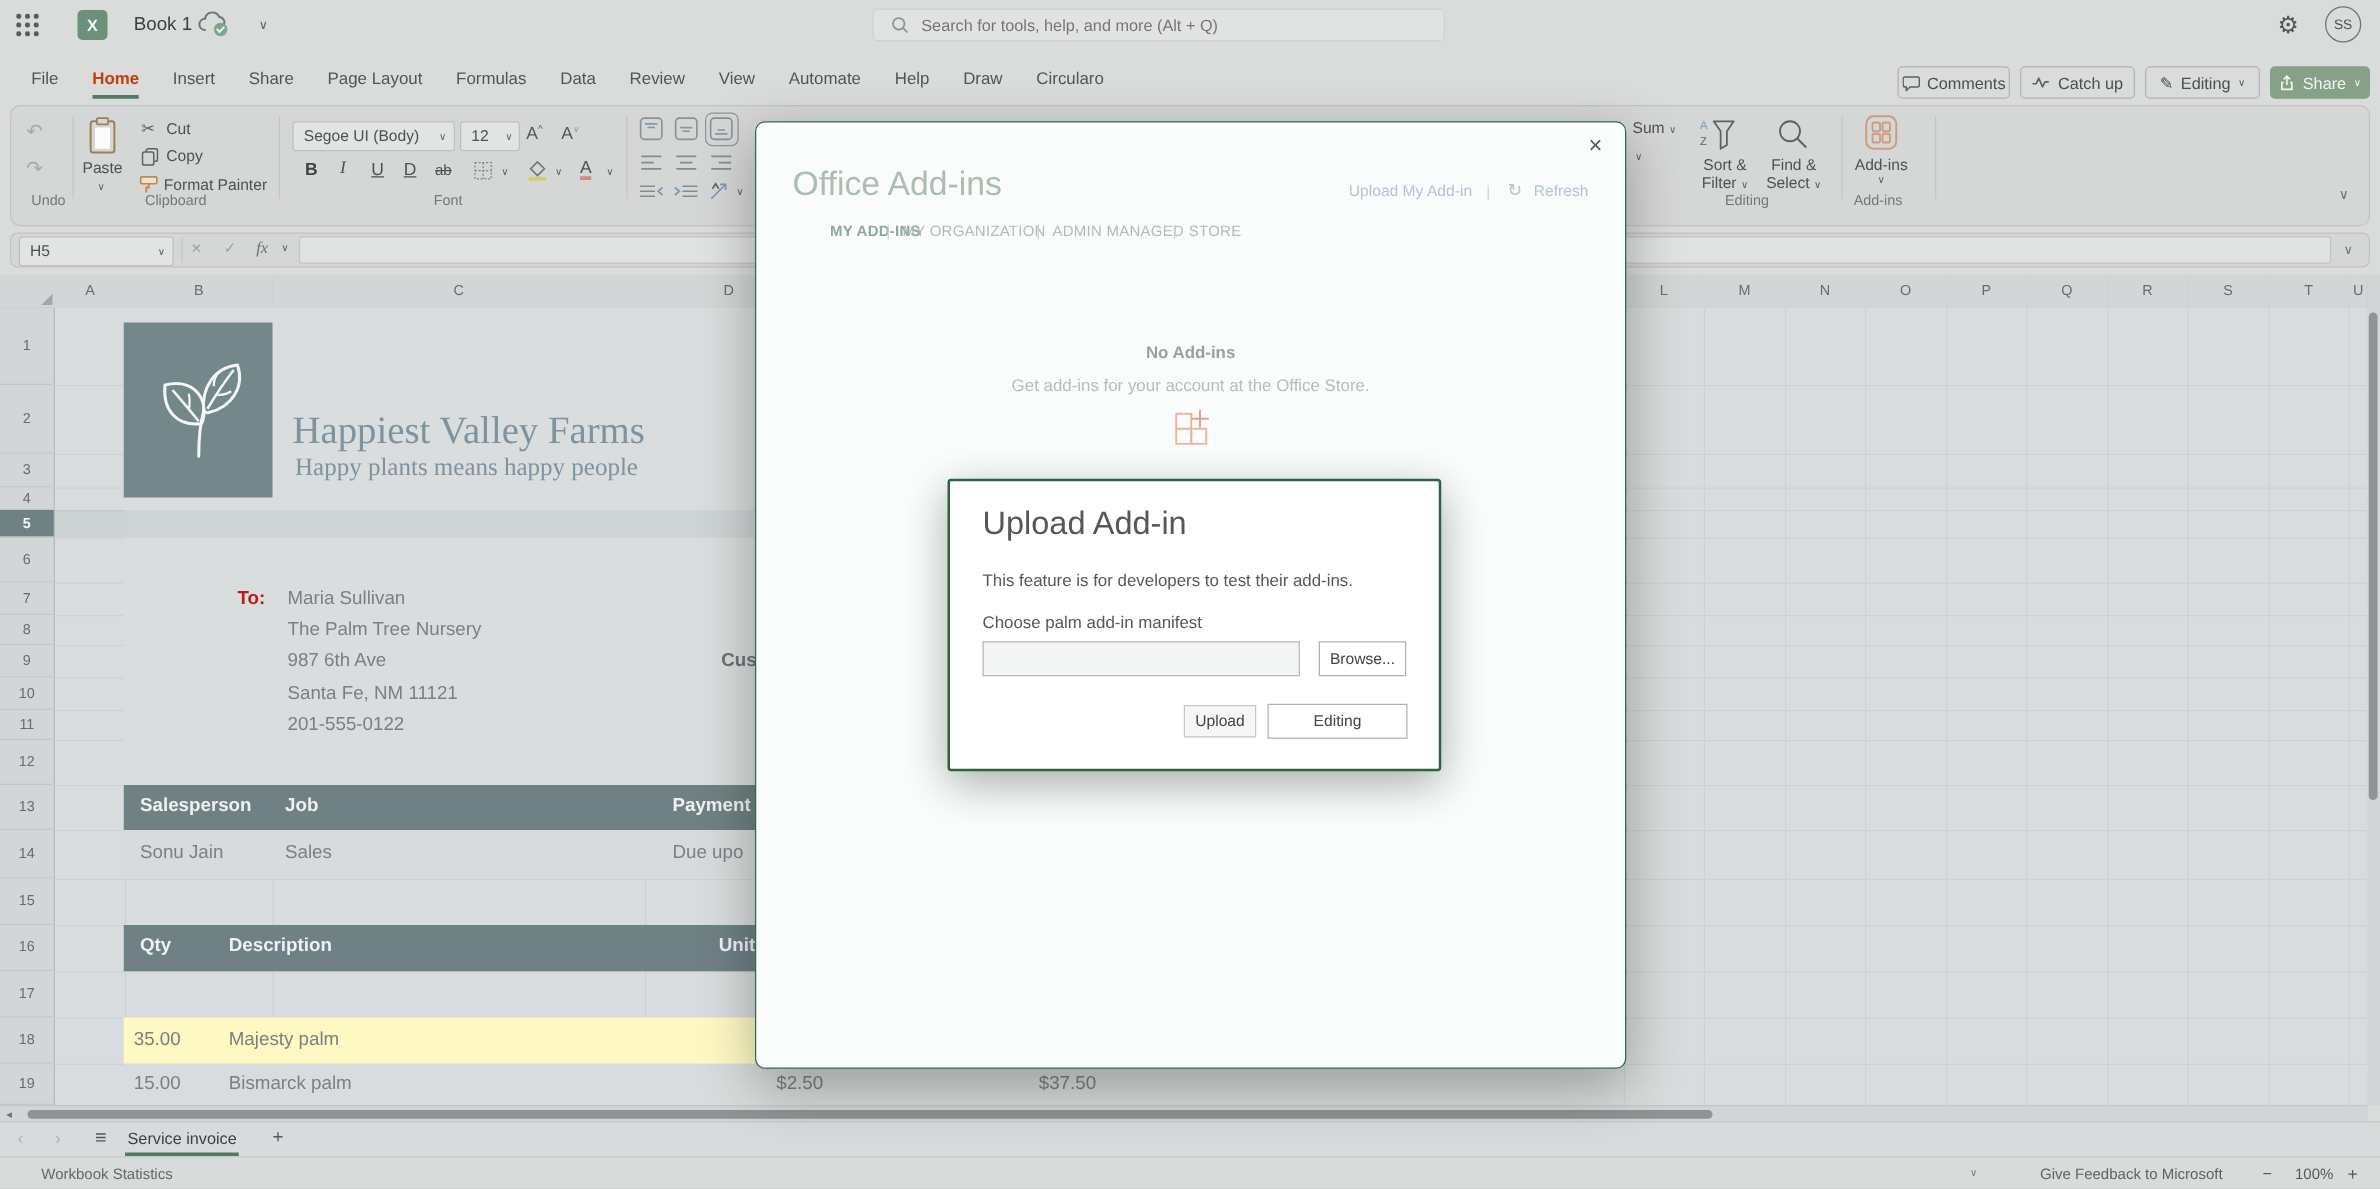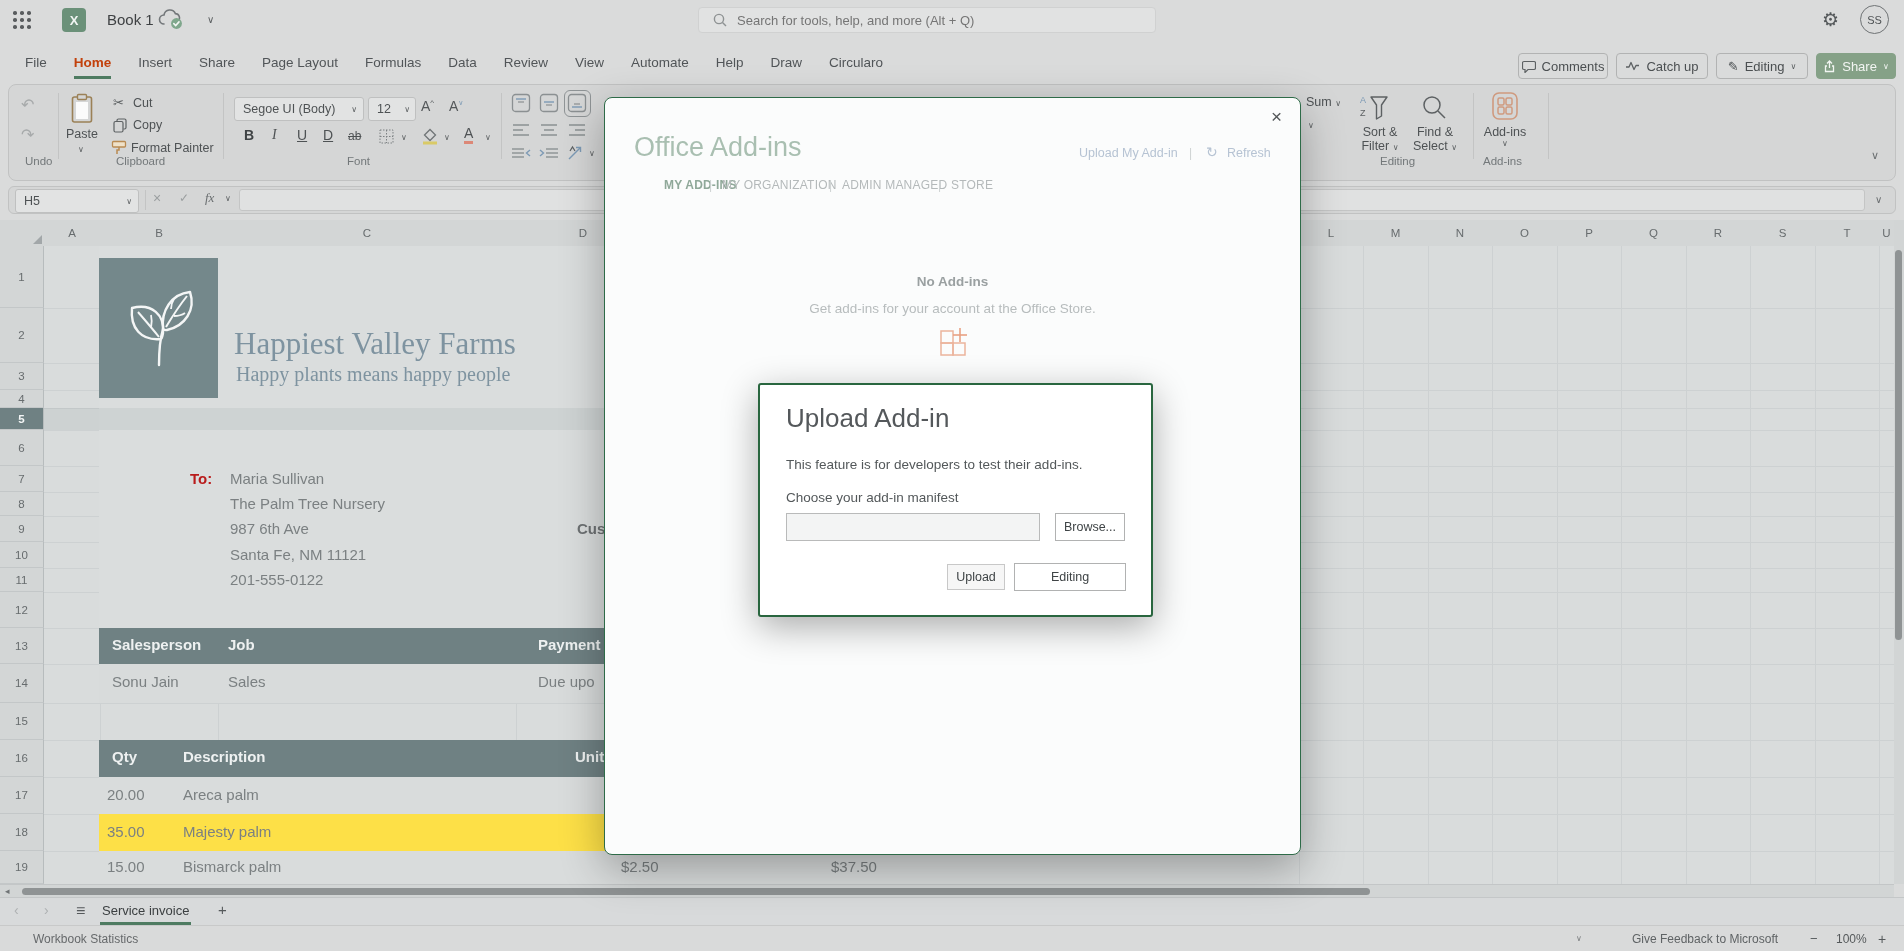--- a/index.html
+++ b/index.html
@@ -383,25 +383,21 @@
       <span style="left:13px;">Sonu Jain</span>
       <span style="left:129px;">Sales</span>
       <span style="left:439px;">Due upo</span>
     </div>
 
     <div class="thead" style="left:55px;top:494px;width:801px;height:37px;">
       <span style="left:13px;">Qty</span>
       <span style="left:84px;">Description</span>
       <span style="left:476px;">Unit</span>
     </div>
-    <div class="trow" style="left:55px;top:531px;width:801px;height:37px;background:#d9dcdc;">
-      <span style="left:8px;">20.00</span>
-      <span style="left:84px;">Areca palm</span>
-    </div>
-    <div class="trow" style="left:55px;top:568px;width:801px;height:37px;background:#fde047;text-align:center;">
+    <div class="trow" style="left:55px;top:568px;width:801px;height:37px;background:#fef9c3;text-align:center;">
       <span style="left:8px;">35.00</span>
       <span style="left:84px;">Majesty palm</span>
     </div>
     <div class="trow" style="left:55px;top:605px;width:801px;height:33px;background:#d9dcdc;">
       <span style="left:8px;top:7px;">15.00</span>
       <span style="left:84px;top:7px;">Bismarck palm</span>
       <span style="left:522px;top:7px;">$2.50</span>
       <span style="left:732px;top:7px;">$37.50</span>
     </div>
   </div>
@@ -456,21 +452,21 @@
       <rect x="19" y="17" width="12" height="12" fill="none" stroke="#ecb49c" stroke-width="1.5"></rect>
       <rect x="7" y="5" width="12" height="12" fill="none" stroke="#ecb49c" stroke-width="1.5"></rect>
       <line x1="26" y1="2" x2="26" y2="16" stroke="#e9a183" stroke-width="1.6"></line>
       <line x1="19" y1="9" x2="33" y2="9" stroke="#e9a183" stroke-width="1.6"></line>
     </svg>
   </div>
 
   <div class="a" style="left:758px;top:383px;width:395px;height:234px;background:#ffffff;border:2px solid #29663f;border-radius:3px;box-shadow:0 10px 36px rgba(0,0,0,.32);box-sizing:border-box;z-index:30;">
     <div style="position:absolute;left:26px;top:18px;font-size:26px;color:#54585b;">Upload Add-in</div>
     <div style="position:absolute;left:26px;top:72px;font-size:13.5px;color:#53585a;">This feature is for developers to test their add-ins.</div>
-    <div style="position:absolute;left:26px;top:105px;font-size:13.5px;color:#53585a;">Choose your add-in manifest</div>
+    <div style="position:absolute;left:26px;top:105px;font-size:13.5px;color:#53585a;">Choose palm add-in manifest</div>
     <input style="position: absolute; left: 26px; top: 128px; width: 254px; height: 28px; background: rgb(243, 244, 244); border: 1px solid rgb(185, 186, 186); box-sizing: border-box; outline: none; font-size: 13px; color: rgb(63, 68, 70); padding: 0px 6px;" value="">
     <button class="btn" style="position:absolute;left:295px;top:128px;width:70px;height:28px;">
         <span>Browse...</span>
       </button>
     <button class="btn" style="position:absolute;left:187px;top:179px;width:58px;height:26px;background:#f6f6f6;border-color:#c8c8c8;">
         <span>Upload</span>
       </button>
     <button class="btn" style="position:absolute;left:254px;top:178px;width:112px;height:28px;">
         <span>Editing</span>
       </button>

